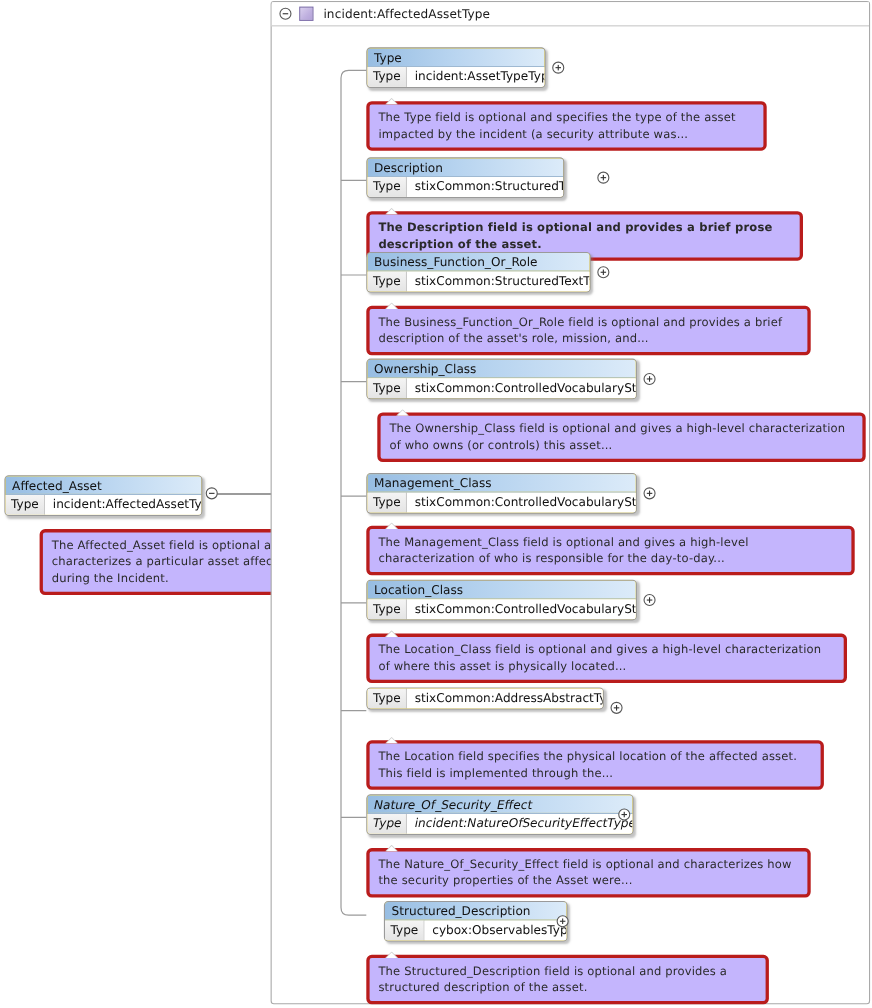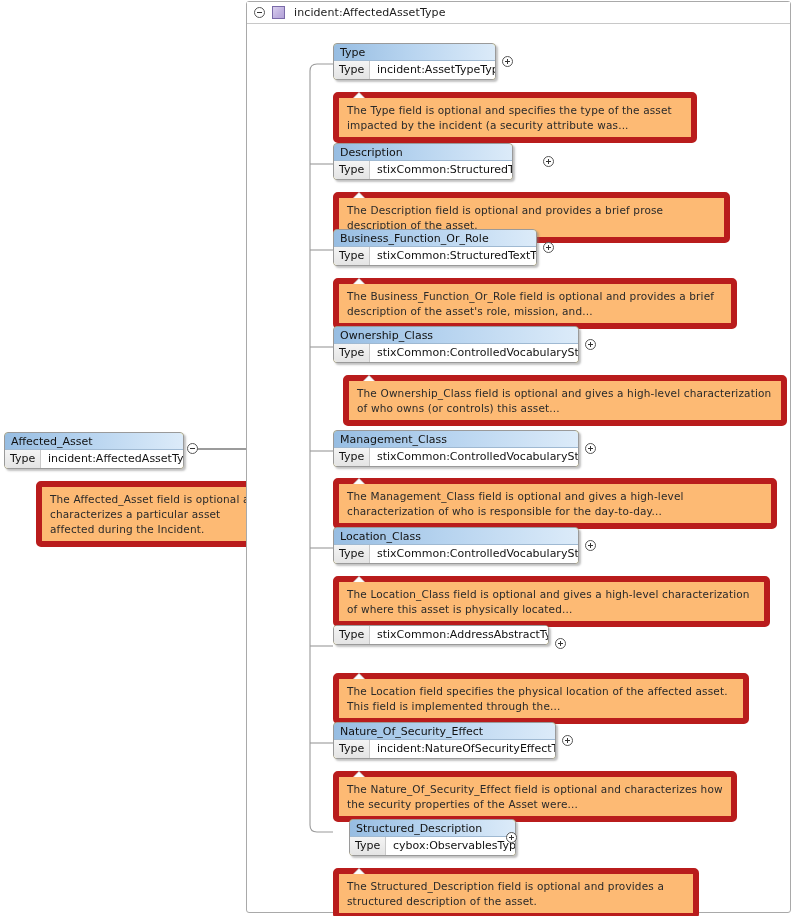--- a/index.html
+++ b/index.html
@@ -144,23 +144,23 @@
   }
 
   
   .box-toggle {
     position: absolute;
   }
 
   
   .doc {
     position: absolute;
-    border: 6px solid #b91c1c;
+    border: 3px solid #b91c1c;
     border-radius: 5px;
-    background: #fdba74;
+    background: #c4b5fd;
     box-sizing: border-box;
     font-size: 10.5px;
     line-height: 15px;
     color: #2a2a2a;
     padding: 5px 8px 4px 8px;
     letter-spacing: .15px;
   }
   .doc .tail {
     position: absolute;
     top: -6px;
@@ -287,21 +287,21 @@
     </div>
 
     <div class="elem-box" style="left:86px; top:141px; width:180px;">
       <div class="elem-head">Description</div>
       <div class="elem-body">
         <div class="elem-type-label">Type</div>
         <div class="elem-type-value">stixCommon:StructuredTextType</div>
       </div>
     </div>
     <span class="circ plus box-toggle" style="left:296px; top:154px;"></span>
-    <div class="doc" style="left:86px; top:190px; width:397px;">
+    <div class="doc" style="left:86px; top:190px; width:397px;font-weight:bold;">
       <span class="tail"></span>
       <span>The Description field is optional and provides a brief prose description of the asset.</span>
     </div>
 
     <div class="elem-box" style="left:86px; top:227px; width:204px;">
       <div class="elem-head">Business_Function_Or_Role</div>
       <div class="elem-body">
         <div class="elem-type-label">Type</div>
         <div class="elem-type-value">stixCommon:StructuredTextType</div>
       </div>
@@ -356,21 +356,21 @@
         <div class="elem-type-label">Type</div>
         <div class="elem-type-value">stixCommon:AddressAbstractType</div>
       </div>
     </div>
     <span class="circ plus box-toggle" style="left:308px; top:636px;"></span>
     <div class="doc" style="left:86px; top:671px; width:416px;">
       <span class="tail"></span>
       <span>The Location field specifies the physical location of the affected asset. This field is implemented through the...</span>
     </div>
 
-    <div class="elem-box" style="left:86px; top:720px; width:223px;">
+    <div class="elem-box" style="left:86px; top:720px; width:243px;font-style:italic;">
       <div class="elem-head">Nature_Of_Security_Effect</div>
       <div class="elem-body">
         <div class="elem-type-label">Type</div>
         <div class="elem-type-value">incident:NatureOfSecurityEffectType</div>
       </div>
     </div>
     <span class="circ plus box-toggle" style="left:315px; top:733px;"></span>
     <div class="doc" style="left:86px; top:769px; width:404px;">
       <span class="tail"></span>
       <span>The Nature_Of_Security_Effect field is optional and characterizes how the security properties of the Asset were...</span>

